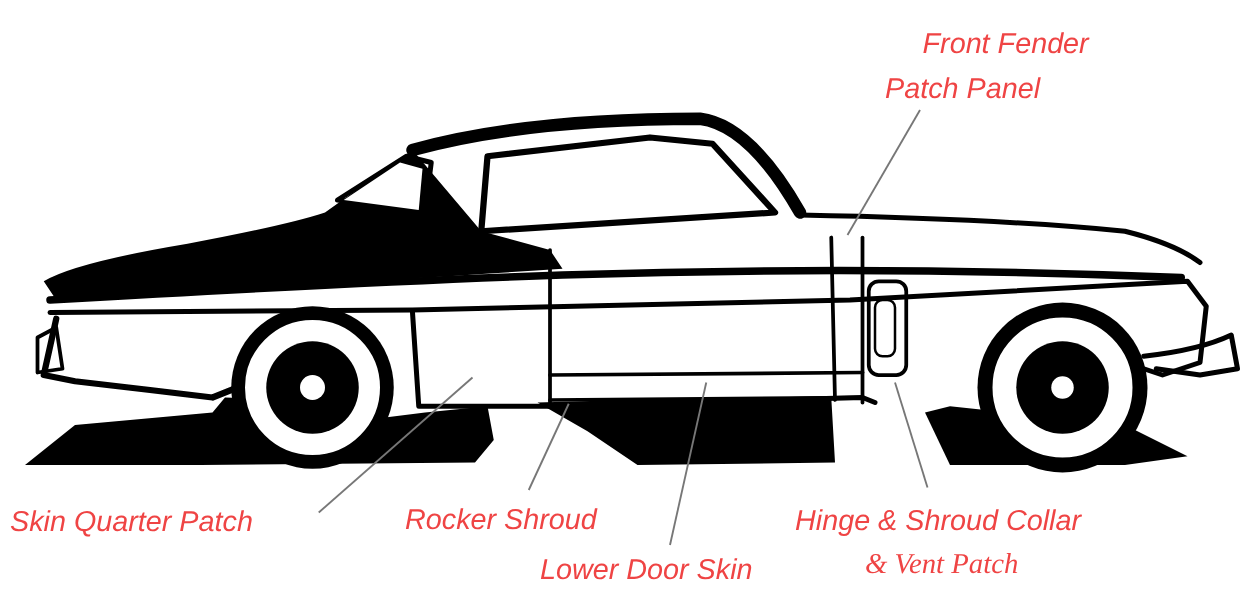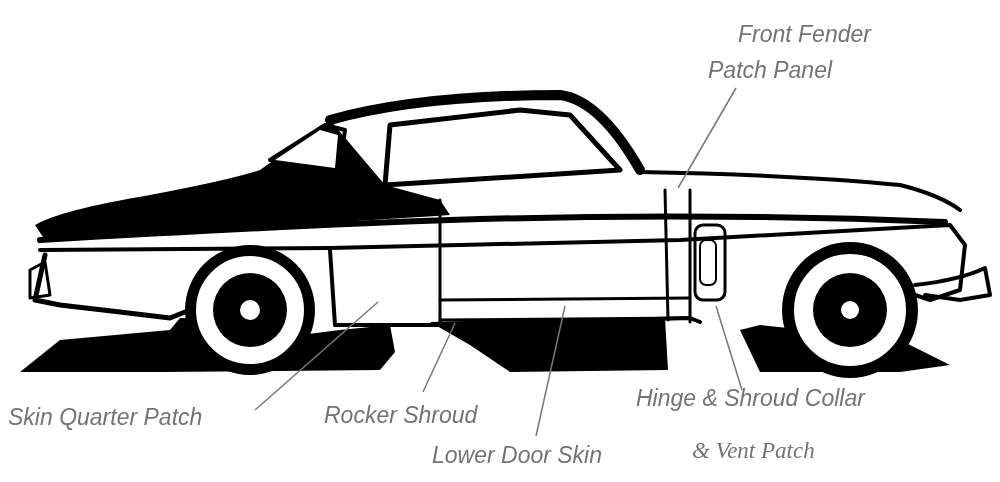--- a/index.html
+++ b/index.html
@@ -1,18 +1,18 @@
 <!DOCTYPE html>
 <html><head>
 <meta charset="utf-8">
 <style>
   html, body { margin:0; padding:0; background:#ffffff; }
   body { width:1000px; height:482px; position:relative; overflow:hidden; font-family:"Liberation Sans", sans-serif; }
   #diagram { position:absolute; left:0; top:0; width:1000px; height:482px; }
-  .label { position:absolute; font-style:italic; font-size:23px; color:#737373; line-height:28px; white-space:nowrap; font-family:"Liberation Sans", sans-serif; }
+  .label { position:absolute; font-style:italic; font-size:23px; color:#ef4444; line-height:28px; white-space:nowrap; font-family:"Liberation Sans", sans-serif; }
 </style>
 </head>
 <body>
 
 <svg id="diagram" viewBox="0 0 1000 482" xmlns="http://www.w3.org/2000/svg">
 
   <g fill="#000">
     <path d="M20 372 L60 340 L170 330 L180 318 L240 320 L300 335 L340 330 L390 325 L395 352 L380 370 L160 372 Z"></path>
     <path d="M430 322 L500 320 L665 318 L668 370 L510 372 L470 345 Z"></path>
     <path d="M740 330 L760 325 L900 340 L950 365 L900 372 L760 372 Z"></path>
@@ -68,14 +68,14 @@
     <line x1="565" y1="306" x2="536" y2="436"></line>
     <line x1="716" y1="306" x2="742" y2="390"></line>
   </g>
 </svg>
 
 <div class="label" style="left:738px; top:20px;">Front Fender</div>
 <div class="label" style="left:708px; top:56px;">Patch Panel</div>
 <div class="label" style="left:8px; top:403px;">Skin Quarter Patch</div>
 <div class="label" style="left:324px; top:401px;">Rocker Shroud</div>
 <div class="label" style="left:432px; top:441px;font-style:italic;">Lower Door Skin</div>
-<div class="label" style="left:636px; top:384px;">Hinge &amp; Shroud Collar</div>
+<div class="label" style="left:636px; top:402px;">Hinge &amp; Shroud Collar</div>
 <div class="label" style="left:692px; top:437px;font-family:Liberation Serif, serif;">&amp; Vent Patch</div>
 
 </body></html>

